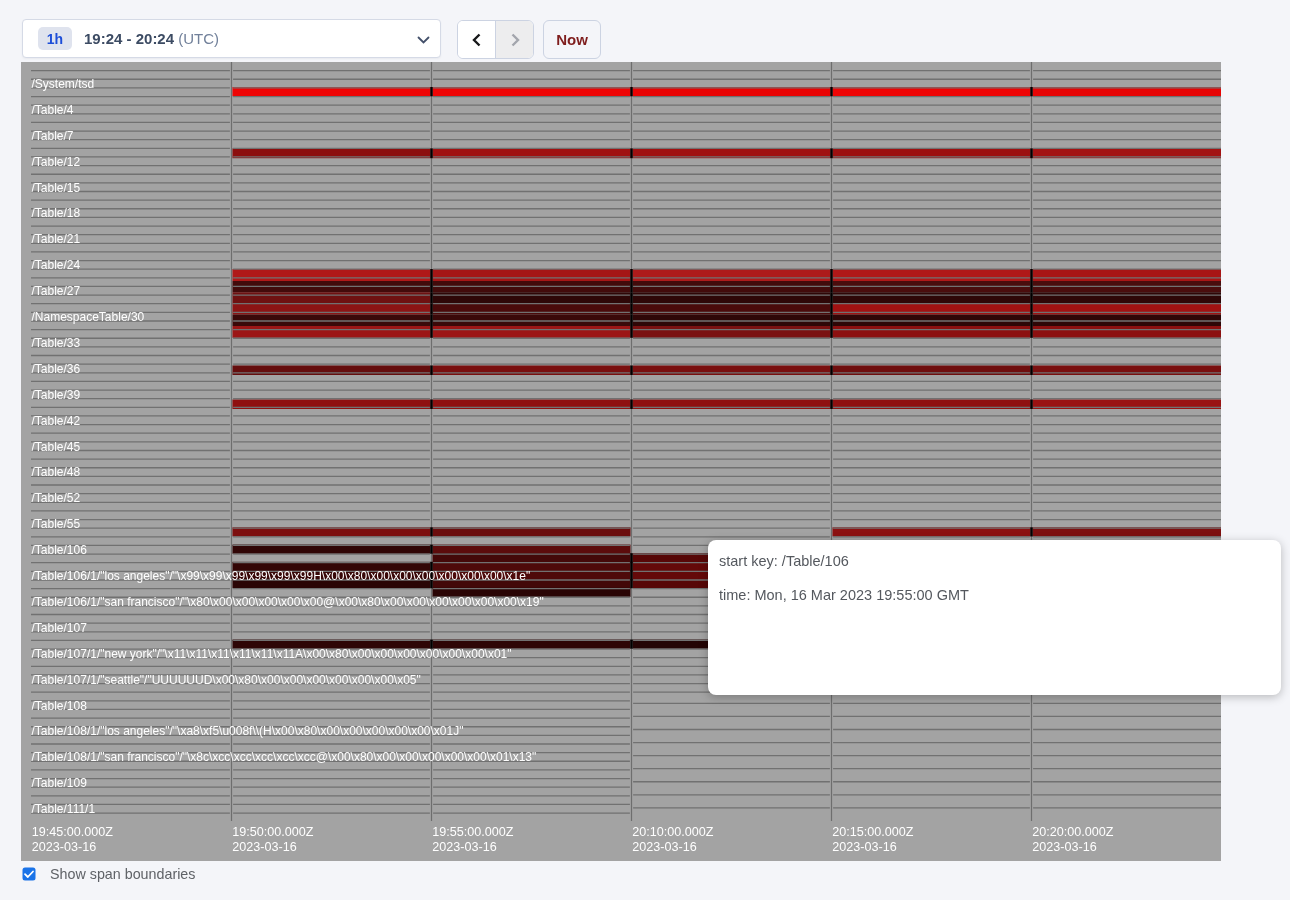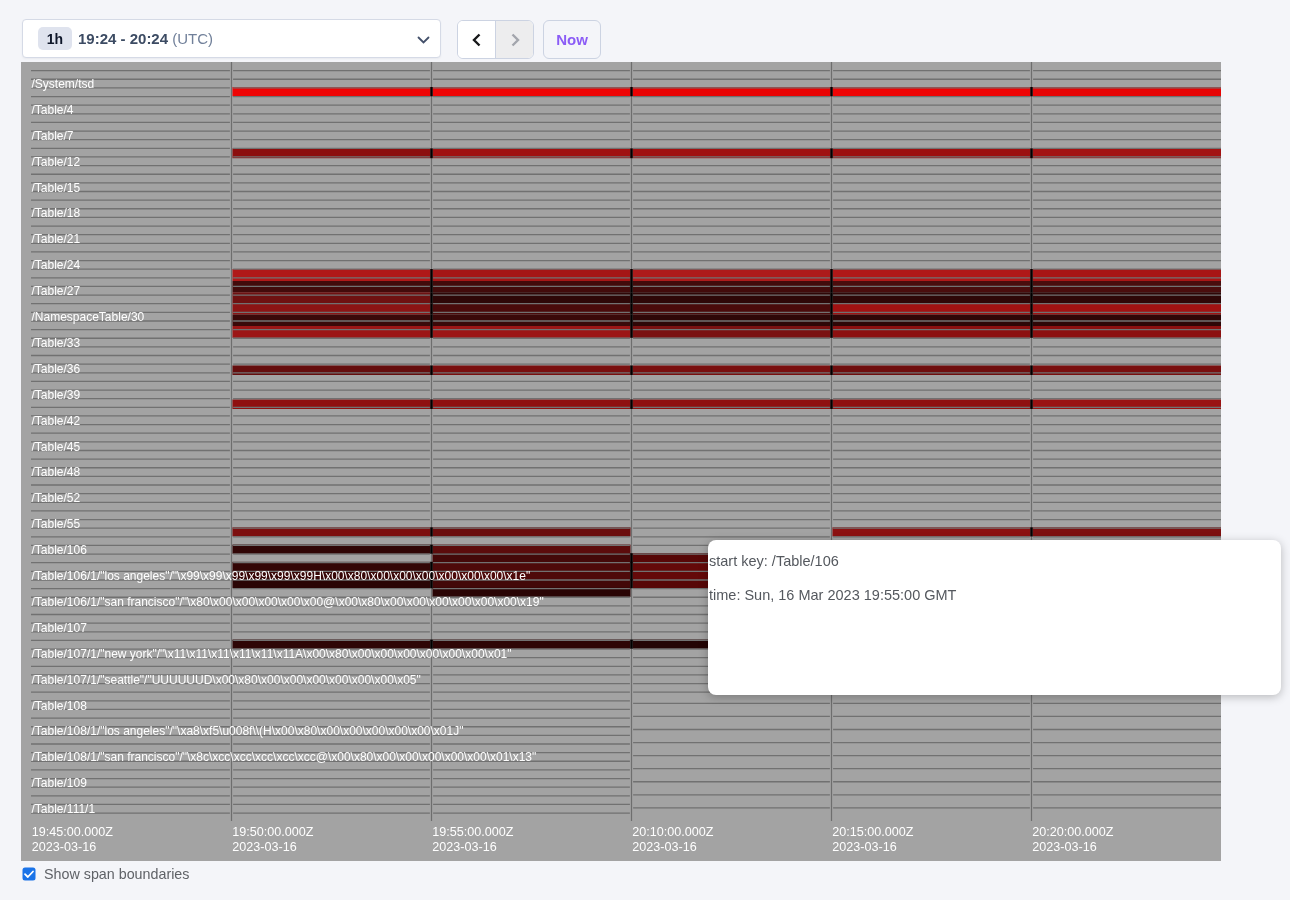--- a/index.html
+++ b/index.html
@@ -1,29 +1,29 @@
 <!DOCTYPE html>
 <html><head><meta charset="utf-8"><style>
 *{margin:0;padding:0;box-sizing:border-box}
 html,body{width:1290px;height:900px;background:#f4f5f9;font-family:"Liberation Sans",sans-serif;position:relative;overflow:hidden}
 .dropdown{position:absolute;left:22px;top:19px;width:419px;height:39px;background:#fff;border:1px solid #d5dae6;border-radius:4px;box-shadow:0 1px 2px rgba(50,60,90,.06);display:flex;align-items:center}
-.badge{margin-left:15px;width:34px;height:23px;background:#dfe3ee;border-radius:5px;display:flex;align-items:center;justify-content:center;font-size:14px;font-weight:bold;color:#0f172a}
-.trange{margin-left:6px;font-size:15px;font-weight:bold;color:#3c4b63}
+.badge{margin-left:15px;width:34px;height:23px;background:#dfe3ee;border-radius:5px;display:flex;align-items:center;justify-content:center;font-size:14px;font-weight:bold;color:#1d4ed8}
+.trange{margin-left:12px;font-size:15px;font-weight:bold;color:#3c4b63}
 .trange .utc{font-weight:normal;color:#71809a}
 .dd-chev{position:absolute;right:10px;top:16px}
 .btngrp{position:absolute;left:457px;top:20px;width:77px;height:39px;border:1px solid #ccd3e2;border-radius:6px;display:flex;overflow:hidden;background:#fff}
 .btngrp .b1{width:38px;height:100%;background:#fff;border-right:1px solid #ccd3e2;display:flex;align-items:center;justify-content:center}
 .btngrp .b2{flex:1;height:100%;background:#ededee;display:flex;align-items:center;justify-content:center}
-.nowbtn{position:absolute;left:543px;top:20px;width:58px;height:39px;border:1px solid #ccd3e2;border-radius:6px;display:flex;align-items:center;justify-content:center;font-size:15px;font-weight:bold;color:#8b5cf6}
+.nowbtn{position:absolute;left:543px;top:20px;width:58px;height:39px;border:1px solid #ccd3e2;border-radius:6px;display:flex;align-items:center;justify-content:center;font-size:15px;font-weight:bold;color:#7f1d1d}
 .canvas{position:absolute;left:21px;top:62px;width:1200px;height:799px;background:#a3a3a3}
-.tooltip{position:absolute;left:708px;top:540px;width:573px;height:155px;background:#fff;border-radius:8px;box-shadow:0 2px 10px rgba(0,0,0,.25);padding:12px 1px;overflow:hidden}
+.tooltip{position:absolute;left:708px;top:540px;width:573px;height:155px;background:#fff;border-radius:8px;box-shadow:0 2px 10px rgba(0,0,0,.25);padding:12px 11px;overflow:hidden}
 .tooltip div{font-size:14.5px;color:#54585e;line-height:18px;margin-bottom:16px;white-space:nowrap}
 .cbrow{position:absolute;left:22px;top:866px;display:flex;align-items:center}
 .cbrow svg{display:block}
-.cbrow span{margin-left:8px;font-size:14.3px;color:#5f6267}
+.cbrow span{margin-left:14px;font-size:14.3px;color:#5f6267}
 </style></head>
 <body>
 <div class="dropdown">
   <div class="badge">1h</div>
   <div class="trange">19:24 - 20:24 <span class="utc">(UTC)</span></div>
   <svg class="dd-chev" width="13" height="8" viewBox="0 0 13 8">
       <path d="M1.5 1.5L6.5 6.5L11.5 1.5" stroke="#43506a" stroke-width="1.8" fill="none" stroke-linecap="round"></path>
     </svg>
 </div>
 <div class="btngrp">
@@ -210,21 +210,21 @@
 <text x="611.3" y="788.5" font-size="12.6px">2023-03-16</text>
 <text x="811.3" y="773.5" font-size="12.6px">20:15:00.000Z</text>
 <text x="811.3" y="788.5" font-size="12.6px">2023-03-16</text>
 <text x="1011.3" y="773.5" font-size="12.6px">20:20:00.000Z</text>
 <text x="1011.3" y="788.5" font-size="12.6px">2023-03-16</text>
 </g>
 </svg>
 </div>
 <div class="tooltip">
   <div>start key: /Table/106</div>
-  <div>time: Sun, 16 Mar 2023 19:55:00 GMT</div>
+  <div>time: Mon, 16 Mar 2023 19:55:00 GMT</div>
 </div>
 <div class="cbrow">
   <svg width="14" height="14" viewBox="0 0 14 14">
       <rect x="0.5" y="0.5" width="13" height="13" rx="2.5" fill="#1a73e8"></rect>
       <path d="M3 7.2L5.8 10L11 4.5" stroke="#fff" stroke-width="1.8" fill="none" stroke-linecap="round" stroke-linejoin="round"></path>
     </svg>
   <span>Show span boundaries</span>
 </div>
 
 </body></html>

